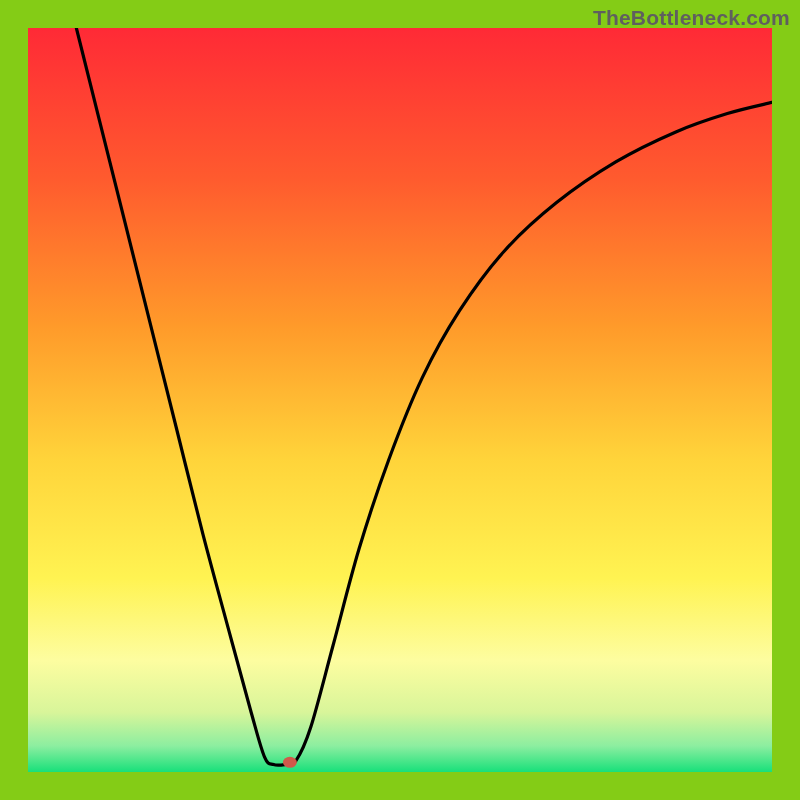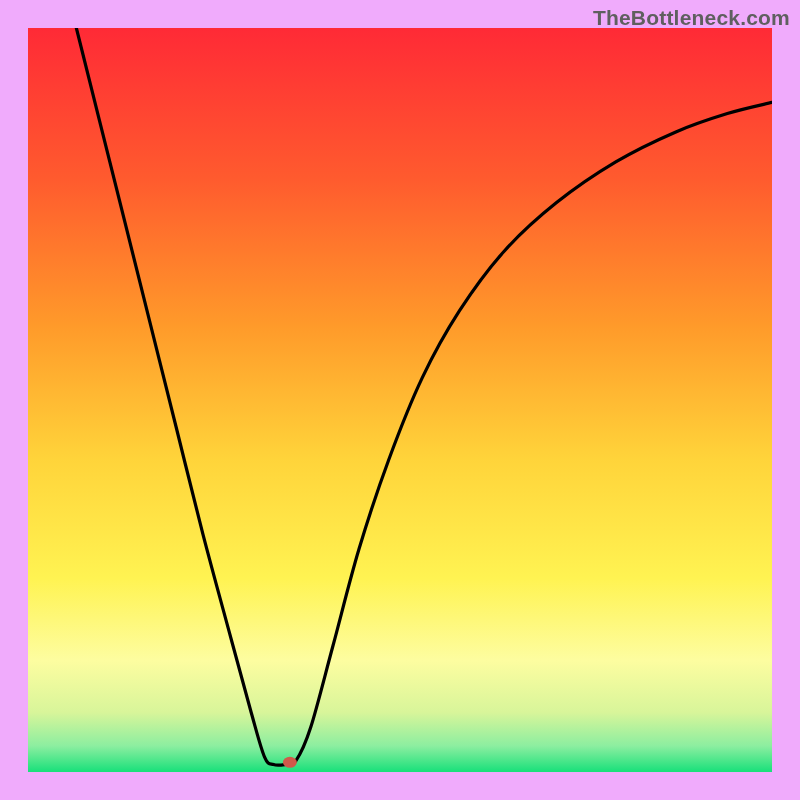--- a/index.html
+++ b/index.html
@@ -8,21 +8,21 @@
     width: 800px;
     height: 800px;
     background: #000;
     overflow: hidden;
     font-family: Arial, Helvetica, sans-serif;
   }
   .frame {
     position: relative;
     width: 800px;
     height: 800px;
-    background: #f0abfc;
+    background: #84cc16;
   }
   .plot-area {
     position: absolute;
     left: 28px;
     top: 28px;
     width: 744px;
     height: 744px;
     overflow: hidden;
   }
   .watermark {

